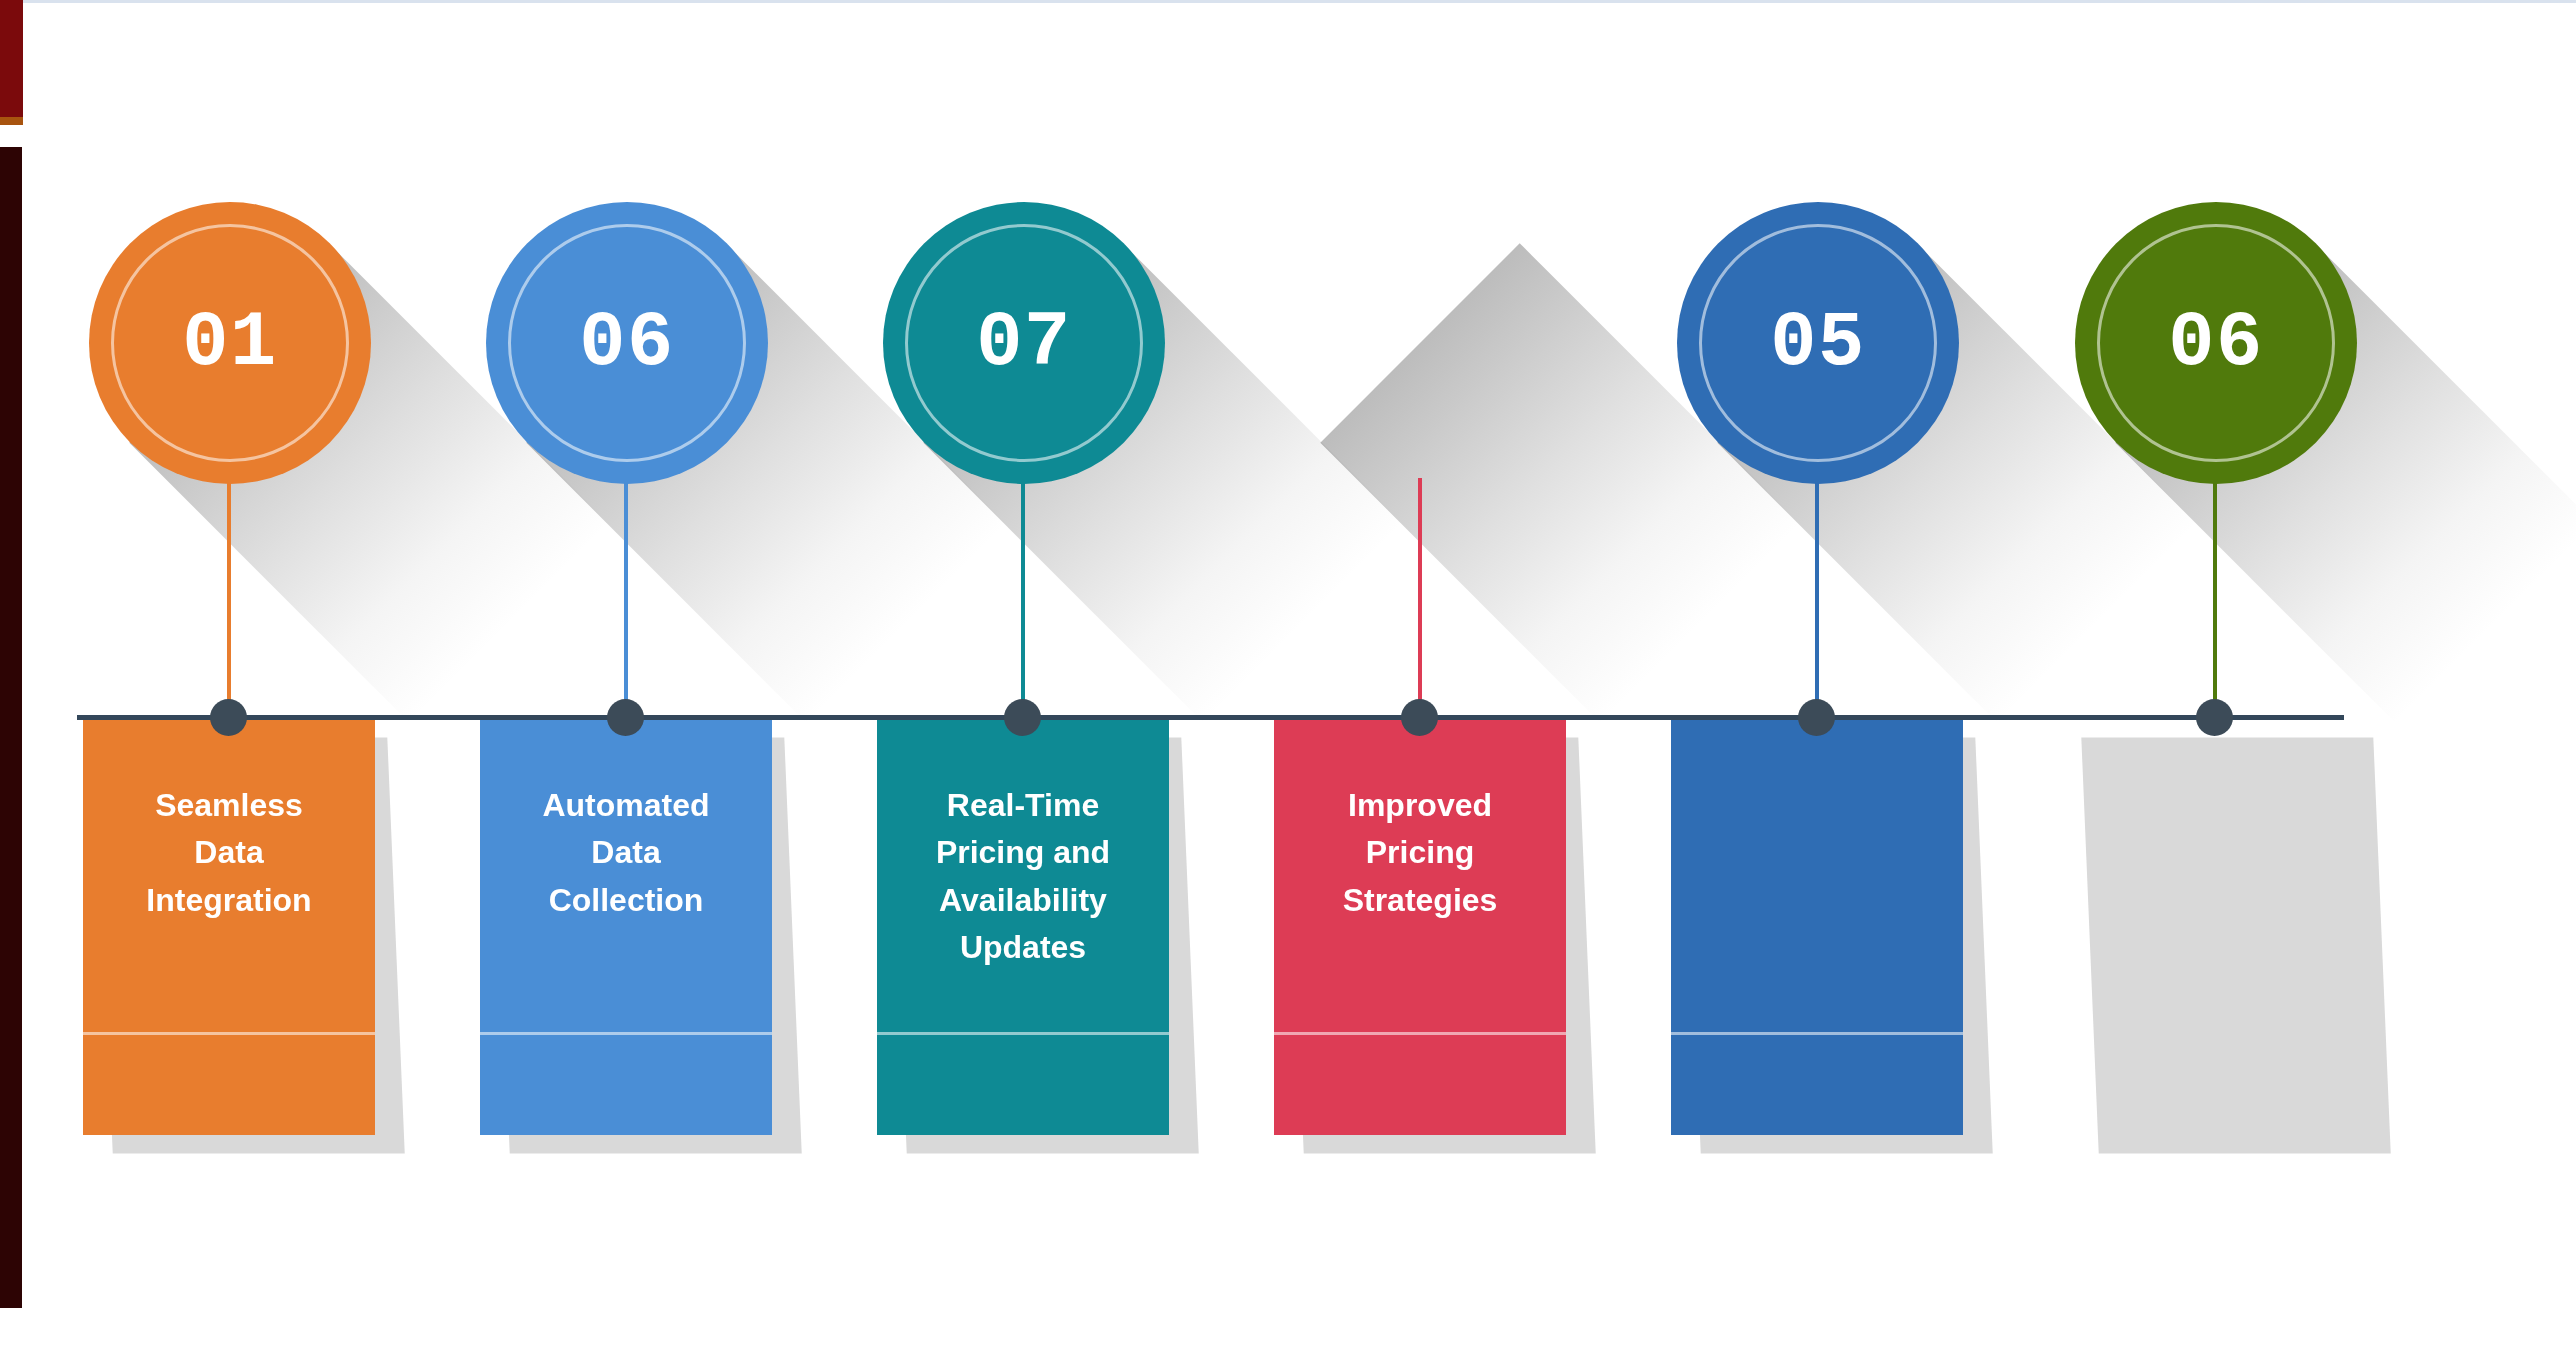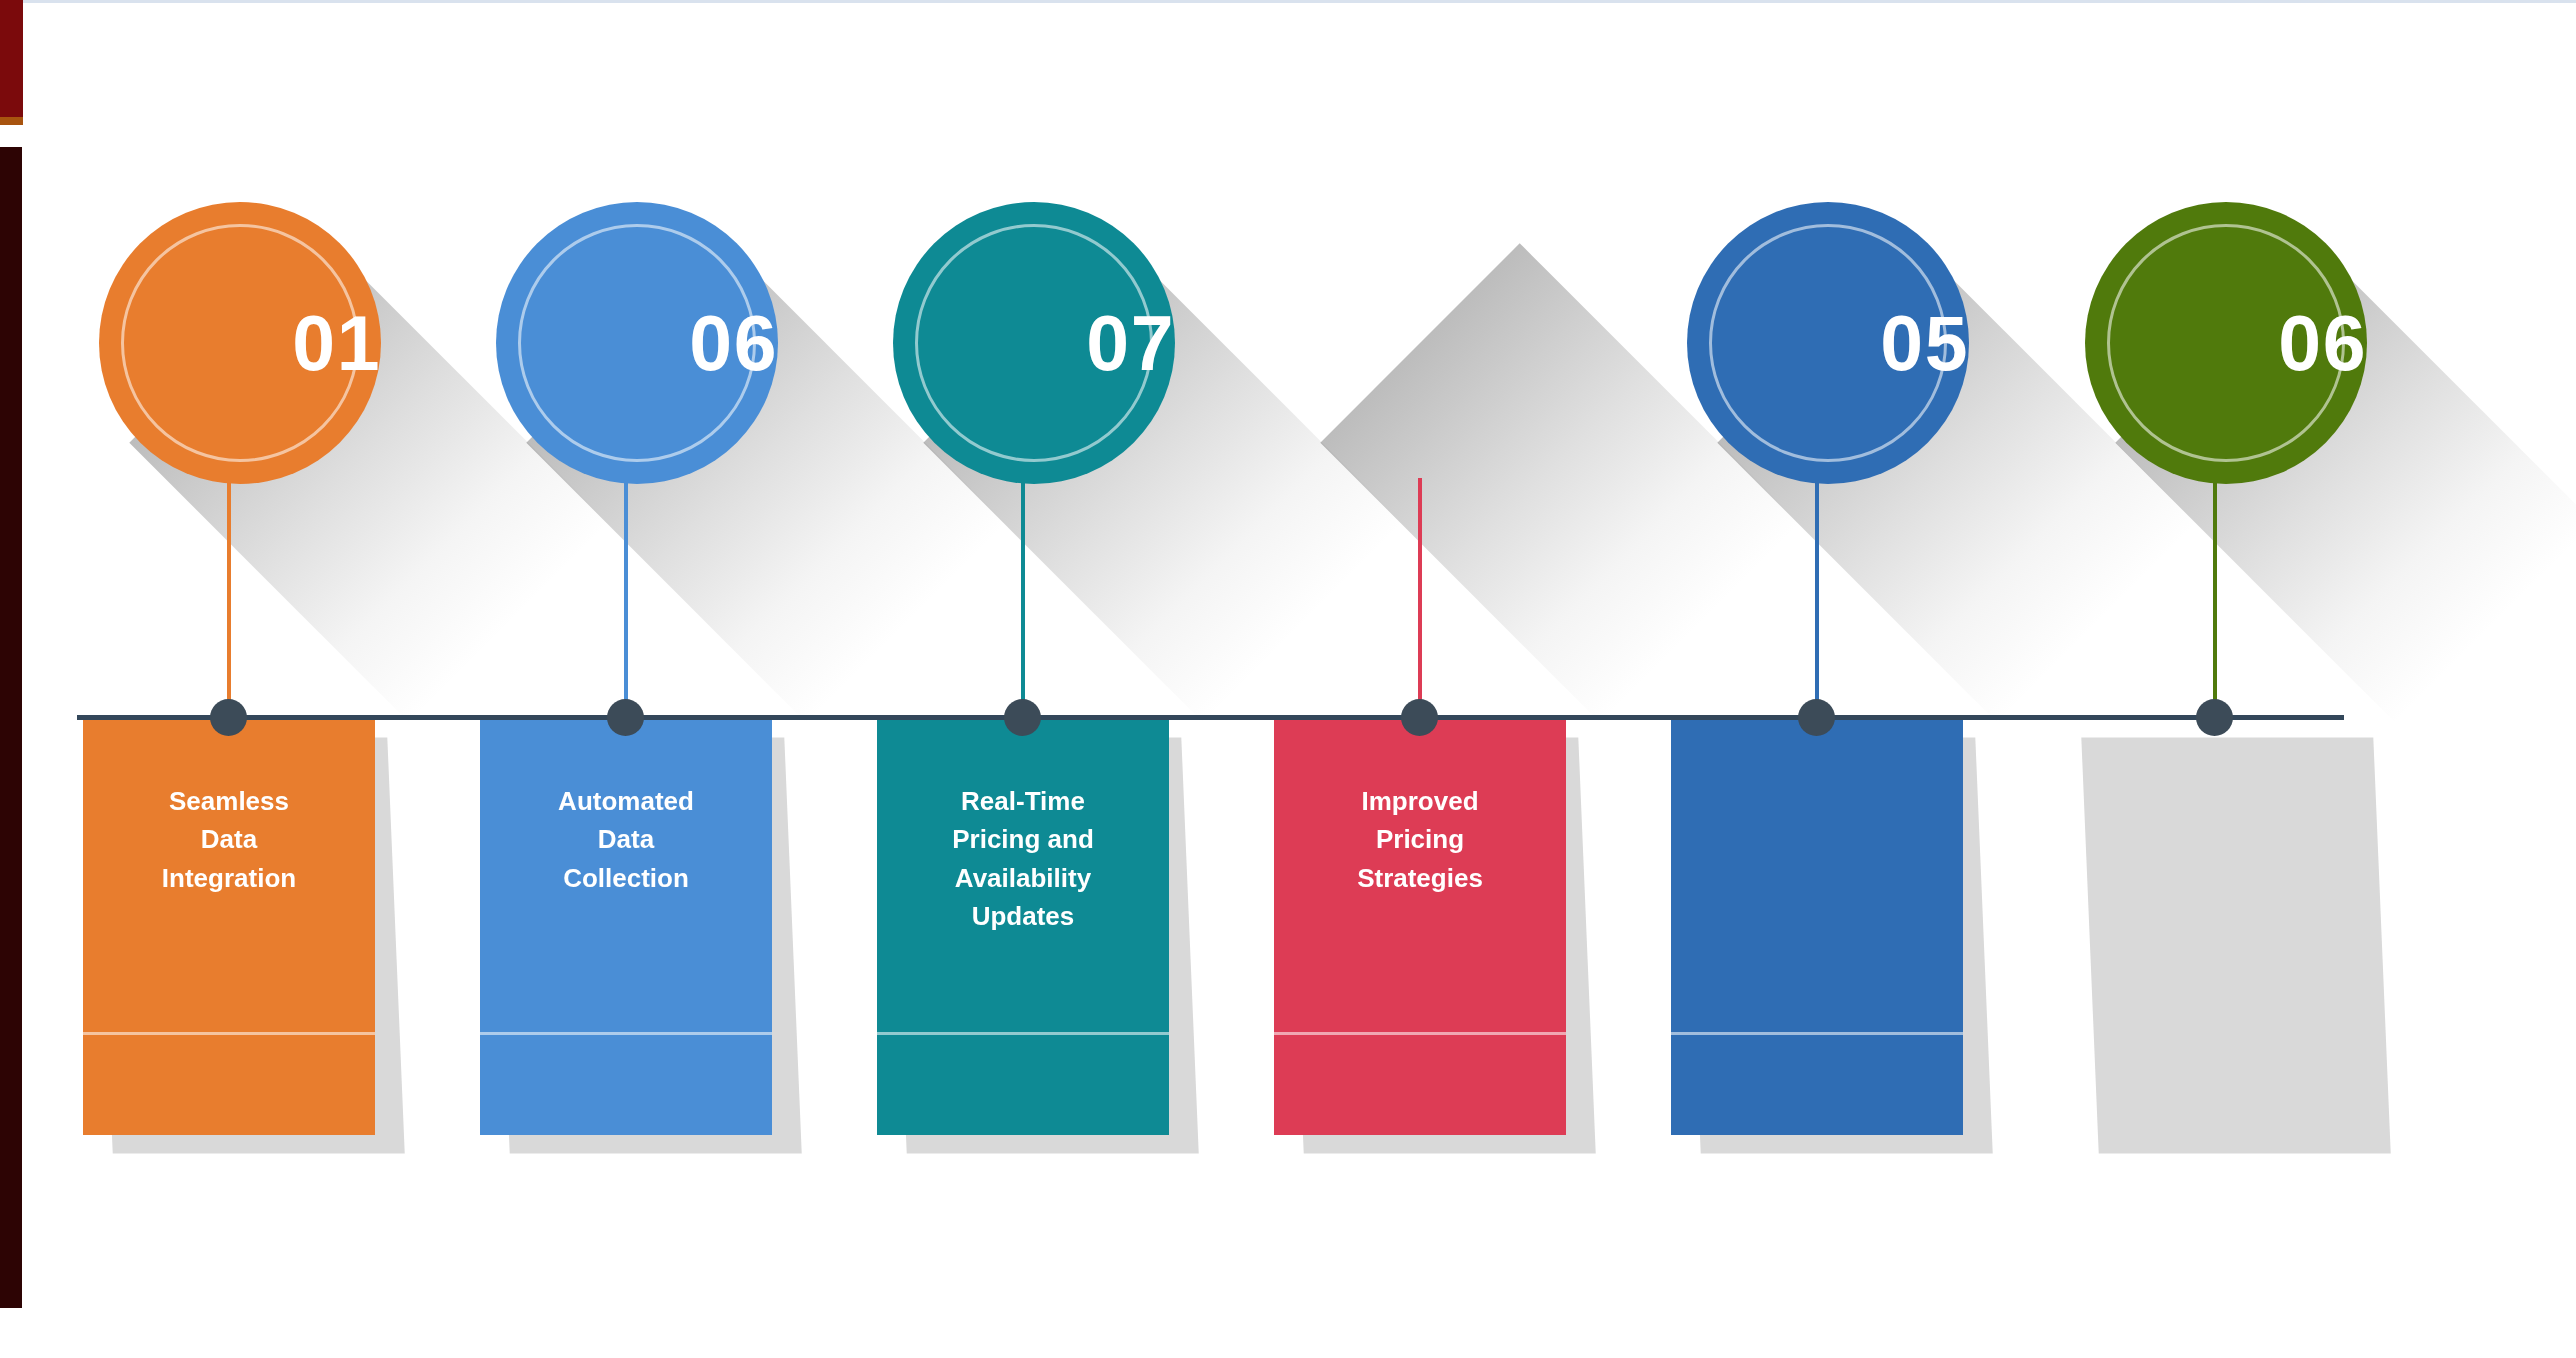--- a/index.html
+++ b/index.html
@@ -27,30 +27,30 @@
 
   .card-shadow{
     position:absolute;left:0;top:517px;width:292px;height:416px;
     background:var(--card-shadow);
     transform:translate(12.3px,18.5px) skewX(2.4deg);transform-origin:50% 0;
     z-index:2;
   }
   .card{position:absolute;left:0;top:517px;width:292px;height:416px;background:var(--accent);z-index:3;}
   .card-label{
     padding:63px 18.5px 0;text-align:center;color:#fff;
-    font-size:26px;line-height:1.48;font-weight:700;white-space:pre-line;
+    font-size:32px;line-height:1.48;font-weight:700;white-space:pre-line;
   }
   .divider{position:absolute;left:0;top:313px;width:100%;height:3.1px;background:var(--ring);}
 
   .dot{position:absolute;left:127px;top:497px;width:37px;height:37px;border-radius:50%;background:var(--timeline-dot);z-index:5;}
 
   .circle{
-    position:absolute;left:16px;top:0;width:282px;height:282px;border-radius:50%;
+    position:absolute;left:6px;top:0;width:282px;height:282px;border-radius:50%;
     background:var(--accent);z-index:6;
-    display:flex;align-items:center;justify-content:flex-end;
+    display:flex;align-items:center;justify-content:center;font-family:Liberation Mono, monospace;
   }
   .circle::before{content:"";position:absolute;inset:21.6px;border:3.9px solid var(--ring);border-radius:50%;}
   .num{font-size:77px;font-weight:700;color:#fff;letter-spacing:1.5px;}
 </style>
 </head>
 <body>
 
 <div class="stage" style="--background: #ffffff; --top-border: #d9e2ee; --left-bar-top: #7b0a0c; --left-bar-accent: #a8540f; --left-bar-bottom: #2d0404; --timeline-line: #33475a; --timeline-dot: #3c4b58; --card-shadow: #d9d9d9; --ring: rgba(255,255,255,0.55);">
   <div class="top-border"></div>
   <div class="bar-top"></div>

